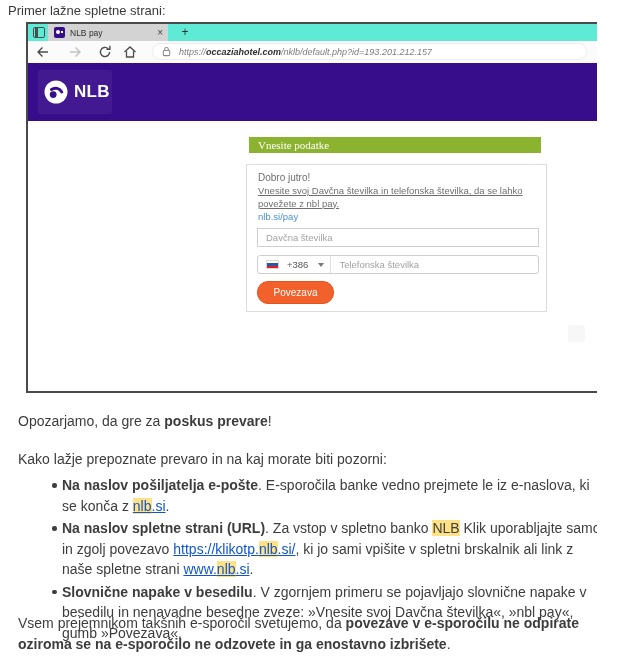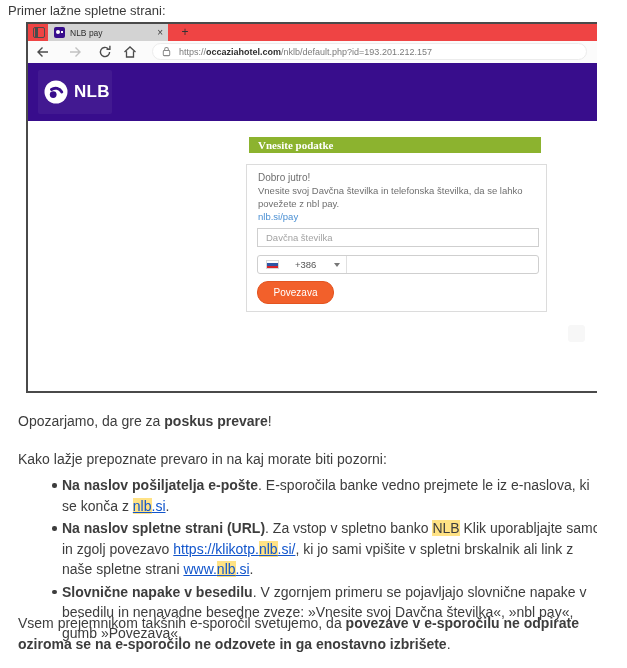--- a/index.html
+++ b/index.html
@@ -5,65 +5,65 @@
   * { margin:0; padding:0; box-sizing:border-box; }
   html,body { background:#ffffff; }
   body { font-family:"Liberation Sans", sans-serif; }
   .page { position:relative; width:597px; height:668px; background:#fff; overflow:hidden; }
 
   .intro-label { position:absolute; left:8px; top:3px; font-size:13px; color:#3a3a3a; }
 
   
   .browser { position:absolute; left:26px; top:22px; width:573px; height:371px;
              border:2px solid #4a4a4a; background:#fff; display:flex; flex-direction:column; }
-  .tabstrip { position:relative; height:17px; background:#ef4444; flex:0 0 auto; }
+  .tabstrip { position:relative; height:17px; background:#5eead4; flex:0 0 auto; }
   .tab-actions { position:absolute; left:5px; top:3px; width:12px; height:11px;
                  border:1.5px solid #4c4c4c; border-radius:2px; background:transparent; }
   .tab-actions::before { content:""; position:absolute; left:1px; top:0; width:2.5px; height:100%; background:#4c4c4c; }
   .tab { position:absolute; left:20px; top:0; width:120px; height:17px; background:#d3d3d3;
          display:flex; align-items:center; padding:0 5px 0 6px; }
   .favicon { width:11px; height:11px; background:#380D8C; border-radius:2px; position:relative; flex:0 0 auto; }
   .favicon::before { content:""; position:absolute; left:2px; top:3px; width:4px; height:4px;
                      border-radius:50%; background:#fff; }
   .favicon::after { content:""; position:absolute; left:7px; top:4px; width:2px; height:2px; background:#fff; }
   .tab-title { margin-left:5px; font-size:8.5px; color:#2e2e2e; white-space:nowrap; }
   .tab-close { margin-left:auto; font-size:10px; color:#3f3f3f; line-height:10px; cursor:default; }
   .new-tab { position:absolute; left:146px; top:0; width:22px; height:17px; text-align:center;
              font-size:12px; line-height:16px; color:#333; }
 
-  .navbar { position:relative; height:22px; background:#fbfbfb; flex:0 0 auto; }
+  .navbar { position:relative; height:22px; background:#fbfbfb; flex:0 0 auto;font-style:italic; }
   .nav-ic { position:absolute; top:3px; width:16px; height:16px; }
   .ic-back { left:7px; } .ic-fwd { left:39px; } .ic-refresh { left:69px; } .ic-home { left:94px; }
   .urlbar { position:absolute; left:124px; right:10px; top:2px; height:17px; background:#fff;
             border:1px solid #ececec; border-radius:9px; display:flex; align-items:center; padding-left:8px; }
   .url-text { margin-left:7px; font-size:9px; color:#7b7b7b; white-space:nowrap; overflow:hidden; }
   .url-text b { color:#2f2f2f; font-weight:700; }
 
   .banner { position:relative; height:58px; background:#380D8C; flex:0 0 auto; }
   .logo-bg { position:absolute; left:10px; top:7px; width:74px; height:44px;
              background:rgba(255,255,255,0.05); border-radius:2px; }
   .nlb-logo { position:absolute; left:16px; top:17px; width:24px; height:24px; }
   .brand { position:absolute; left:46px; top:19px; color:#fff; font-size:17px; font-weight:700; letter-spacing:.3px; }
 
   .content { position:relative; flex:1 1 auto; background:#fff; }
   .form-header { position:absolute; left:221px; top:16px; width:292px; height:16px; background:#8CB32F;
-                 color:#fff; font-family:"Liberation Serif", serif; font-weight:700; font-size:11px;
+                 color:#fff; font-family:"Liberation Serif", serif; font-weight:400; font-size:11px;
                  line-height:16px; padding-left:9px; }
   .card { position:absolute; left:218px; top:43px; width:301px; height:148px;
           background:#fff; border:1px solid #dcdcdc; }
   .greet { position:absolute; left:11px; top:7px; font-size:10px; color:#6f6f6f; }
-  .instr { position:absolute; left:11px; top:20px; width:287px; font-size:9.5px; line-height:12.5px; color:#6f6f6f; }
+  .instr { position:absolute; left:11px; top:20px; width:287px; font-size:9.5px; line-height:12.5px; color:#6f6f6f;text-decoration:underline; }
   .site-link { position:absolute; left:11px; top:46px; font-size:9.5px; color:#4A8FD3; text-decoration:none; }
   .inp { font-family:"Liberation Sans", sans-serif; font-size:9.5px; color:#444; outline:none; }
   .inp::placeholder { color:#a3a3a3; }
   .tax-input { position:absolute; left:10px; top:63px; width:282px; height:19px;
                border:1px solid #cfcfcf; border-radius:0; padding-left:8px; background:#fff; }
   .phone-row { position:absolute; left:10px; top:90px; width:282px; height:19px;
                border:1px solid #cfcfcf; border-radius:3px; background:#fff; display:flex; align-items:center; }
-  .dial { display:flex; align-items:center; gap:16px; padding:0 6px 0 8px; height:100%;
+  .dial { display:flex; align-items:center; gap:8px; padding:0 6px 0 8px; height:100%;
           border-right:1px solid #e0e0e0; cursor:default; }
   .flag { width:13px; height:9px; display:block; border:0.5px solid #d8d8d8;
           background:linear-gradient(to bottom, #ffffff 0 33%, #2e56a5 33% 66%, #d8232a 66% 100%); }
   .dial-code { font-size:9.5px; color:#555; }
   .caret { width:0; height:0; border-left:3px solid transparent; border-right:3px solid transparent;
            border-top:4px solid #777; margin-left:2px; }
   .phone-input { flex:1; border:0; height:15px; padding-left:8px; background:transparent; }
   .submit-btn { position:absolute; left:10px; top:116px; width:77px; height:23px; background:#F2602B;
                 border:1px solid #e35420; border-radius:11px; color:#fff; font-size:10px;
                 font-family:"Liberation Sans", sans-serif; }
@@ -156,20 +156,21 @@
         <a class="site-link" href="#">nlb.si/pay</a>
 
         <input class="inp tax-input" placeholder="Davčna številka" style="">
 
         <div class="phone-row">
           <div class="dial">
             <span class="flag"></span>
             <span class="dial-code">+386</span>
             <span class="caret"></span>
           </div>
+          <input class="inp phone-input" placeholder="Telefonska številka" style="">
         </div>
 
         <button class="submit-btn">Povezava</button>
       </div>
 
       <div class="chat-ph"></div>
     </div>
   </div>
 
   <p class="doc p-howto">Kako lažje prepoznate prevaro in na kaj morate biti pozorni:</p>

